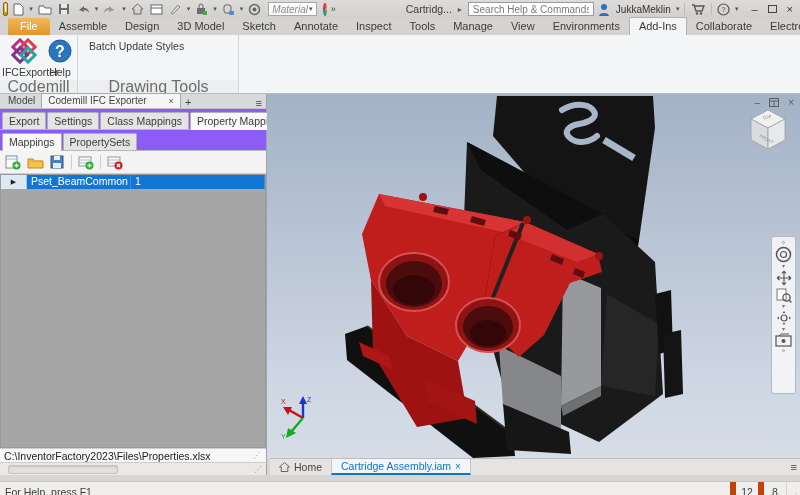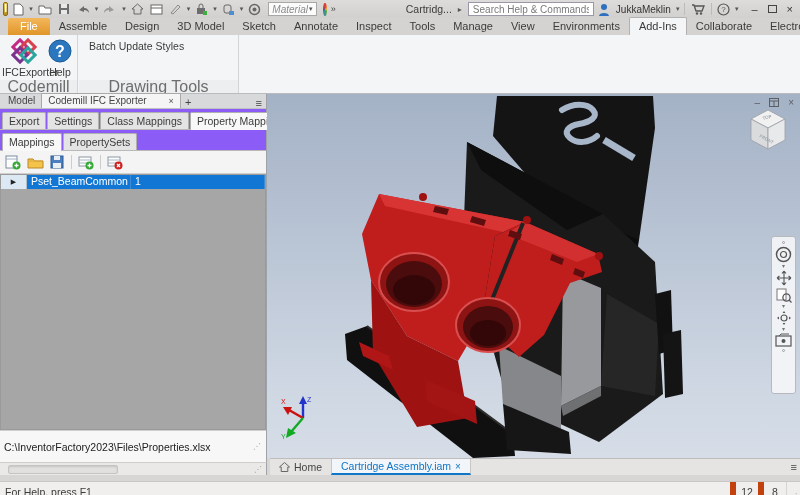--- a/index.html
+++ b/index.html
@@ -67,21 +67,21 @@
   .trow.head { background:#f7f7f7; color:#333; }
   .trow.head .cell { border-right:1px solid #c5c5c5; border-bottom:1px solid #c5c5c5; background:#f7f7f7; padding:0 4px; position:relative; }
   .cell.sel { width:26px; flex:none; padding:0; text-align:center; }
   .cell.c-el { width:118px; flex:none; }
   .cell.c-ps { width:104px; flex:none; }
   .cell.c-sc { flex:1; }
   .sortasc { position:absolute; right:3px; top:3px; font-size:6px; color:#888; }
   .trow.datarow { background:#1277d4; color:#fff; }
   .trow.datarow .cell { border-right:1px solid #3b8cd9; padding:0 4px; }
   .trow.datarow .cell.sel { background:#dce8f4; color:#222; border-right:1px solid #aebecb; font-size:7px; line-height:14px; }
-  .pathbar { height:32px; background:#f7f7f7; border-top:1px solid #cfcfcf; font-size:10.5px; color:#222;
+  .pathbar { height:14px; background:#f7f7f7; border-top:1px solid #cfcfcf; font-size:10.5px; color:#222;
     padding:1px 4px; display:flex; justify-content:space-between; align-items:center; }
   .grip { color:#9a9a9a; font-size:8px; letter-spacing:1px; }
 
   .leftstrip { position:absolute; left:0; top:462px; width:267px; height:13px; background:#ebe9e7;
     border-right:1px solid #9fa3a7; border-top:1px solid #cfcdcb; display:flex; align-items:center; }
   .inset { width:110px; height:9px; margin-left:8px; background:#e2e0de; border:1px solid #c6c4c2; border-radius:2px;
     box-shadow:inset 0 1px 2px rgba(0,0,0,0.12); }
   .leftstrip .grip { margin-left:auto; margin-right:3px; }
 
   

